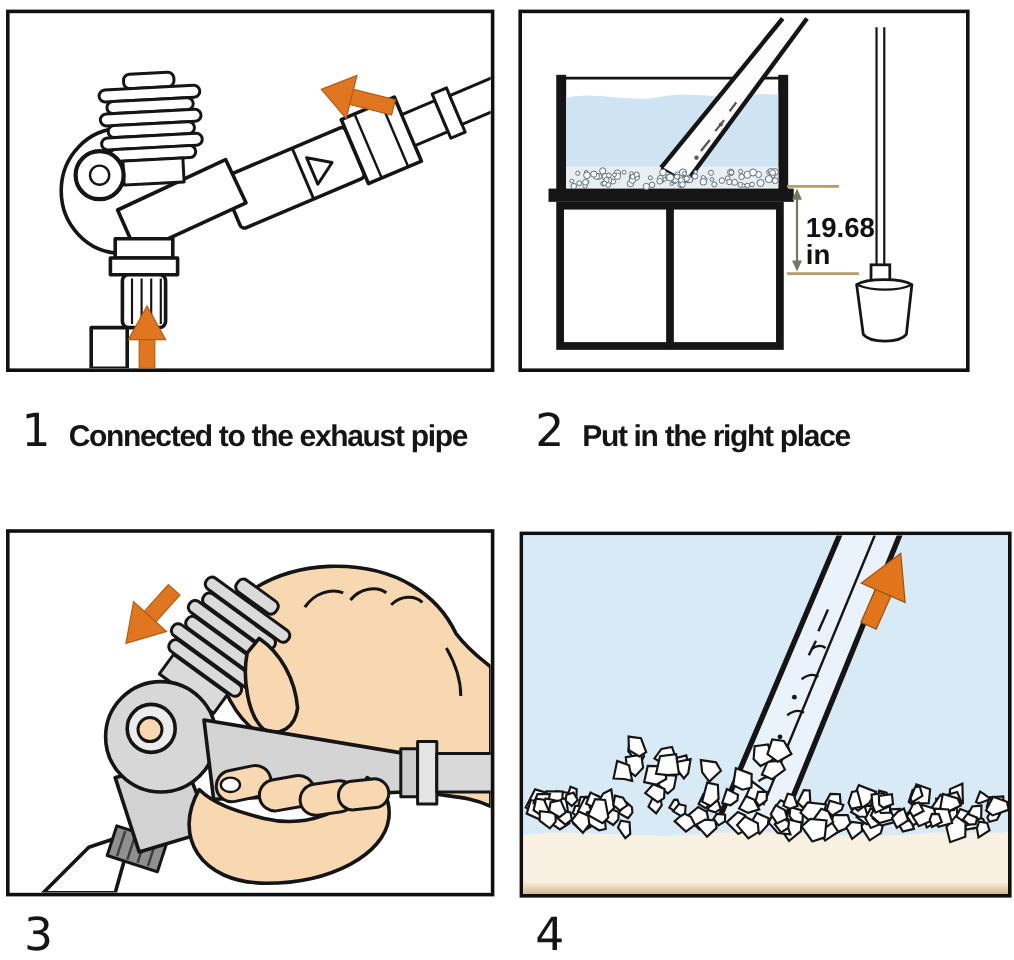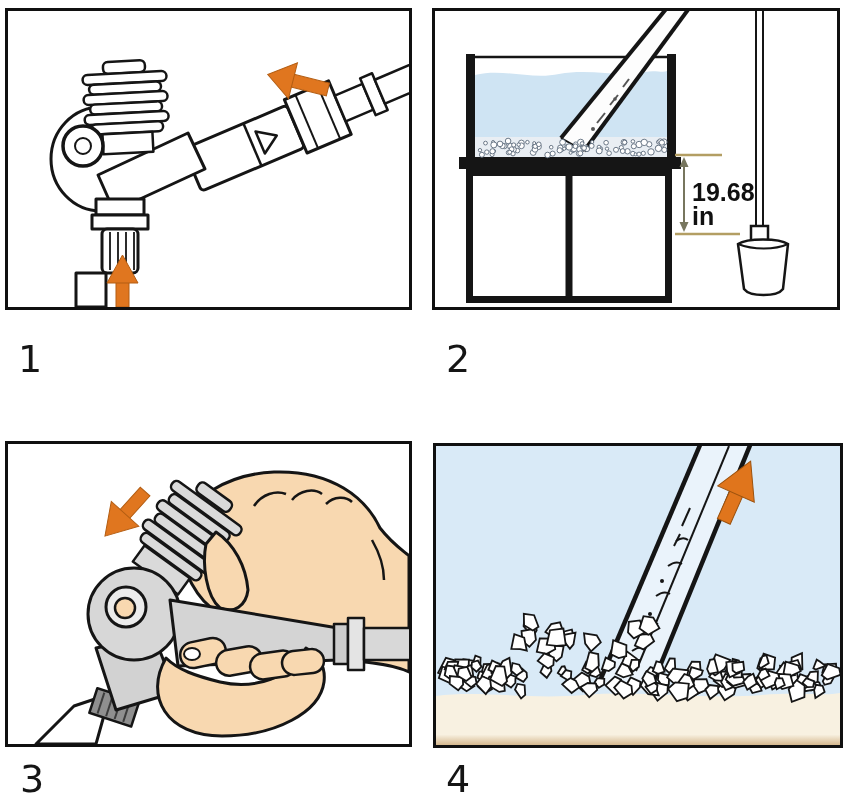--- a/index.html
+++ b/index.html
@@ -1,21 +1,21 @@
 <!DOCTYPE html>
 <html><head>
 <meta charset="utf-8">
 <style>
   html,body{margin:0;padding:0;background:#ffffff;}
   #stage{position:relative;width:845px;height:800px;background:#ffffff;overflow:hidden;
          font-family:"Liberation Sans",sans-serif;color:#151515;}
   .panel{position:absolute;border:3px solid #101010;background:#fff;box-sizing:border-box;overflow:hidden;}
   .panel svg{display:block;width:100%;height:100%;}
   #panel1{left:5px;top:8px;width:407px;height:302px;}
-  #panel2{left:432px;top:8px;width:408px;height:302px;}
+  #panel2{left:432px;top:8px;width:376px;height:302px;}
   #panel3{left:5px;top:441px;width:407px;height:306px;}
   #panel4{left:433px;top:443px;width:410px;height:305px;}
   .caption{position:absolute;display:flex;align-items:baseline;white-space:nowrap;}
   .cap-num{font-family:"DejaVu Sans",sans-serif;font-weight:400;font-size:38px;line-height:1;}
   .cap-label{font-weight:700;font-size:25px;letter-spacing:-1.1px;margin-left:15px;line-height:1;}
   #cap1{left:18px;top:340px;}
   #cap2{left:446px;top:340px;}
   #cap3{left:20px;top:760px;}
   #cap4{left:446px;top:760px;}
   text{font-family:"Liberation Sans",sans-serif;}
@@ -455,23 +455,25 @@
 
       <g fill="#e0751c" stroke="#9c520e" stroke-width="1" transform="rotate(24 300 48)">
         <rect x="293" y="44" width="14" height="34"></rect>
         <polygon points="300,12 280,48 320,48"></polygon>
       </g>
     </svg>
   </div>
 
   <div class="caption" id="cap1">
     <span class="cap-num">1</span>
+    <span class="cap-label">Connected to the exhaust pipe</span>
   </div>
   <div class="caption" id="cap2">
     <span class="cap-num">2</span>
+    <span class="cap-label">Put in the right place</span>
   </div>
   <div class="caption" id="cap3">
     <span class="cap-num">3</span>
   </div>
   <div class="caption" id="cap4">
     <span class="cap-num">4</span>
   </div>
 
 </div>
 

